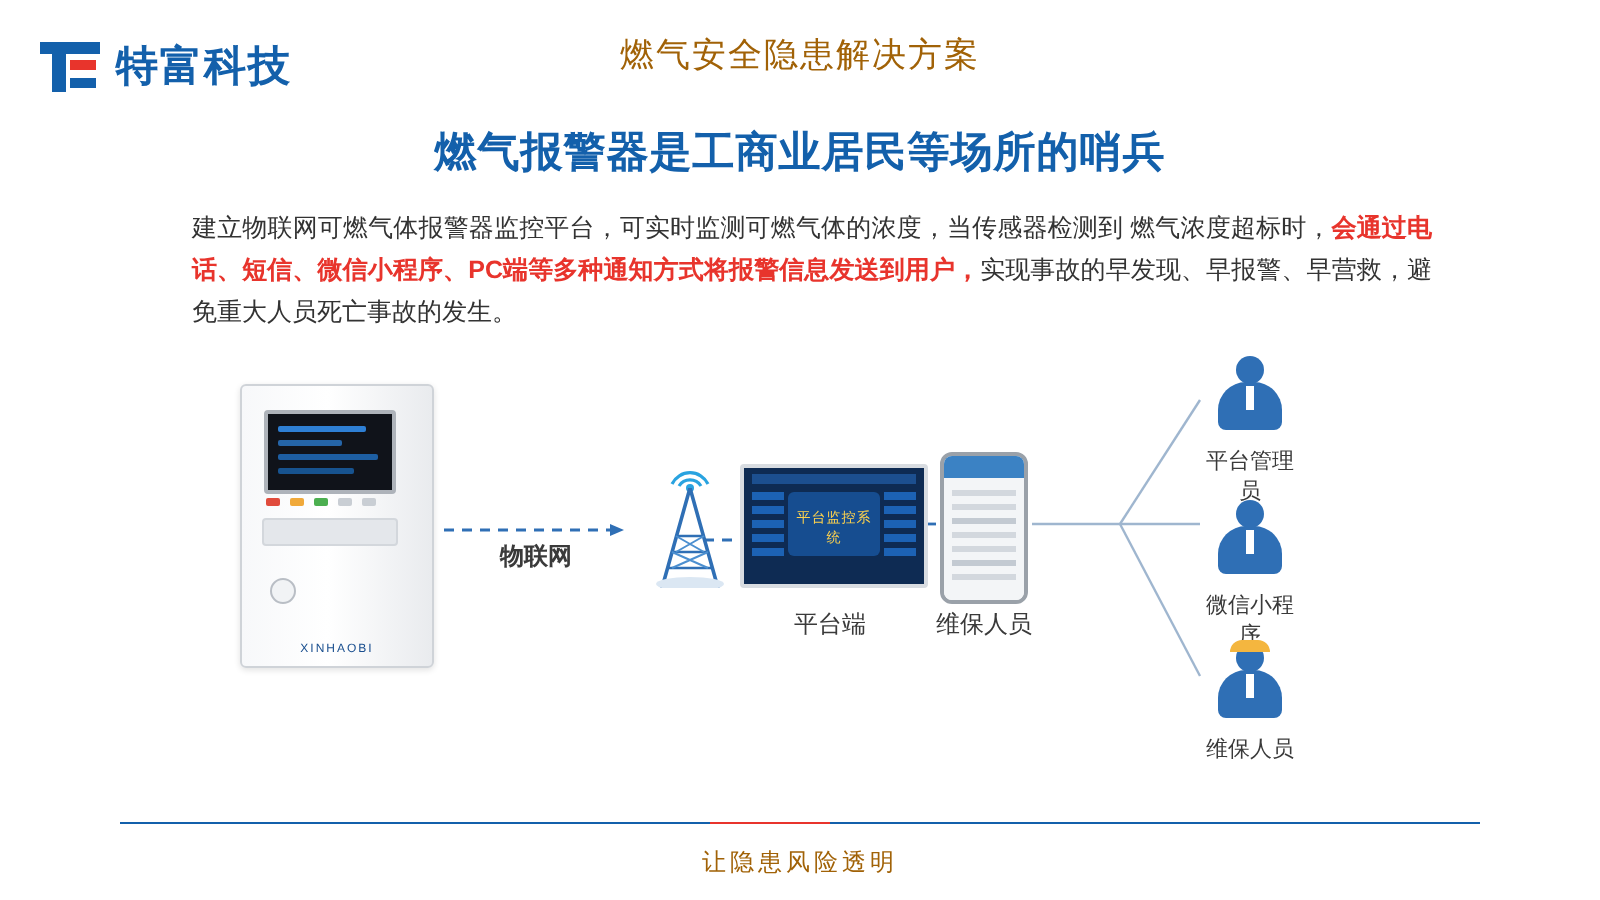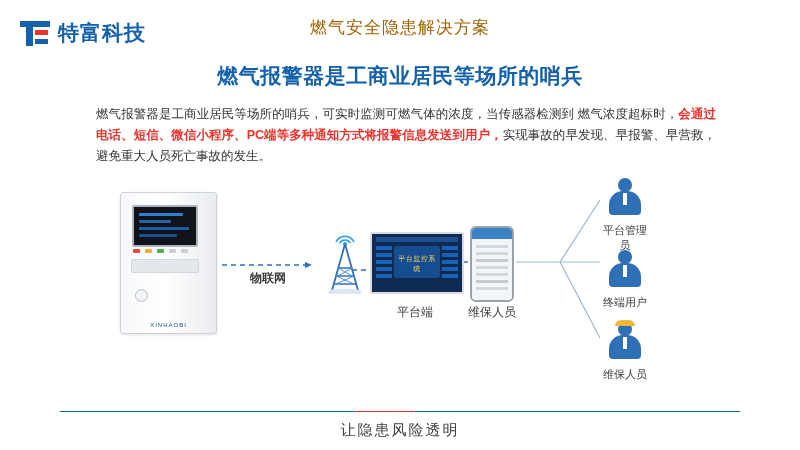--- a/index.html
+++ b/index.html
@@ -364,22 +364,22 @@
     width: 325px;
     height: 1px;
     background: #1360ab;
   }
   .footer-text {
     position: absolute;
     bottom: 10px;
     left: 0;
     width: 800px;
     text-align: center;
-    font-size: 15px;
-    color: #404040;
+    font-size: 12px;
+    color: #a16207;
     letter-spacing: 2px;
   }
 </style>
 </head>
 <body>
 
 <div class="header">
   <div class="logo">
     <div class="logo-mark">
       <div class="bar-top"></div>
@@ -388,21 +388,21 @@
       <div class="bar-low"></div>
     </div>
     <div class="logo-text">特富科技</div>
   </div>
   <div class="header-title">燃气安全隐患解决方案</div>
 </div>
 
 <div class="main-title">燃气报警器是工商业居民等场所的哨兵</div>
 
 <div class="paragraph">
-  <span>燃气报警器是工商业居民等场所的哨兵，可实时监测可燃气体的浓度，当传感器检测到 燃气浓度超标时，</span><span class="hl">会通过电话、短信、微信小程序、PC端等多种通知方式将报警信息发送到用户，</span><span>实现事故的早发现、早报警、早营救，避免重大人员死亡事故的发生。</span>
+  <span>建立物联网可燃气体报警器监控平台，可实时监测可燃气体的浓度，当传感器检测到 燃气浓度超标时，</span><span class="hl">会通过电话、短信、微信小程序、PC端等多种通知方式将报警信息发送到用户，</span><span>实现事故的早发现、早报警、早营救，避免重大人员死亡事故的发生。</span>
 </div>
 
 <div class="diagram">
 
   <svg class="lines" viewBox="0 0 800 230">
 
     <line x1="222" y1="95" x2="312" y2="95" stroke="#2f6fb5" stroke-width="1.4" stroke-dasharray="5,4"></line>
     <polygon points="312,95 305,92 305,98" fill="#2f6fb5"></polygon>
 
     <line x1="352" y1="100" x2="368" y2="100" stroke="#2f6fb5" stroke-width="1.4" stroke-dasharray="5,4"></line>
@@ -493,21 +493,21 @@
     </div>
     <div class="label">平台管理员</div>
   </div>
 
   <div class="person" style="left:598px; top:78px;">
     <div class="fig">
       <div class="head"></div>
       <div class="body"></div>
       <div class="tie"></div>
     </div>
-    <div class="label">终端用户</div>
+    <div class="label">微信小程序</div>
   </div>
 
   <div class="person" style="left:598px; top:150px;">
     <div class="fig">
       <div class="head"></div>
       <div class="cap"></div>
       <div class="body"></div>
       <div class="tie"></div>
     </div>
     <div class="label">维保人员</div>

